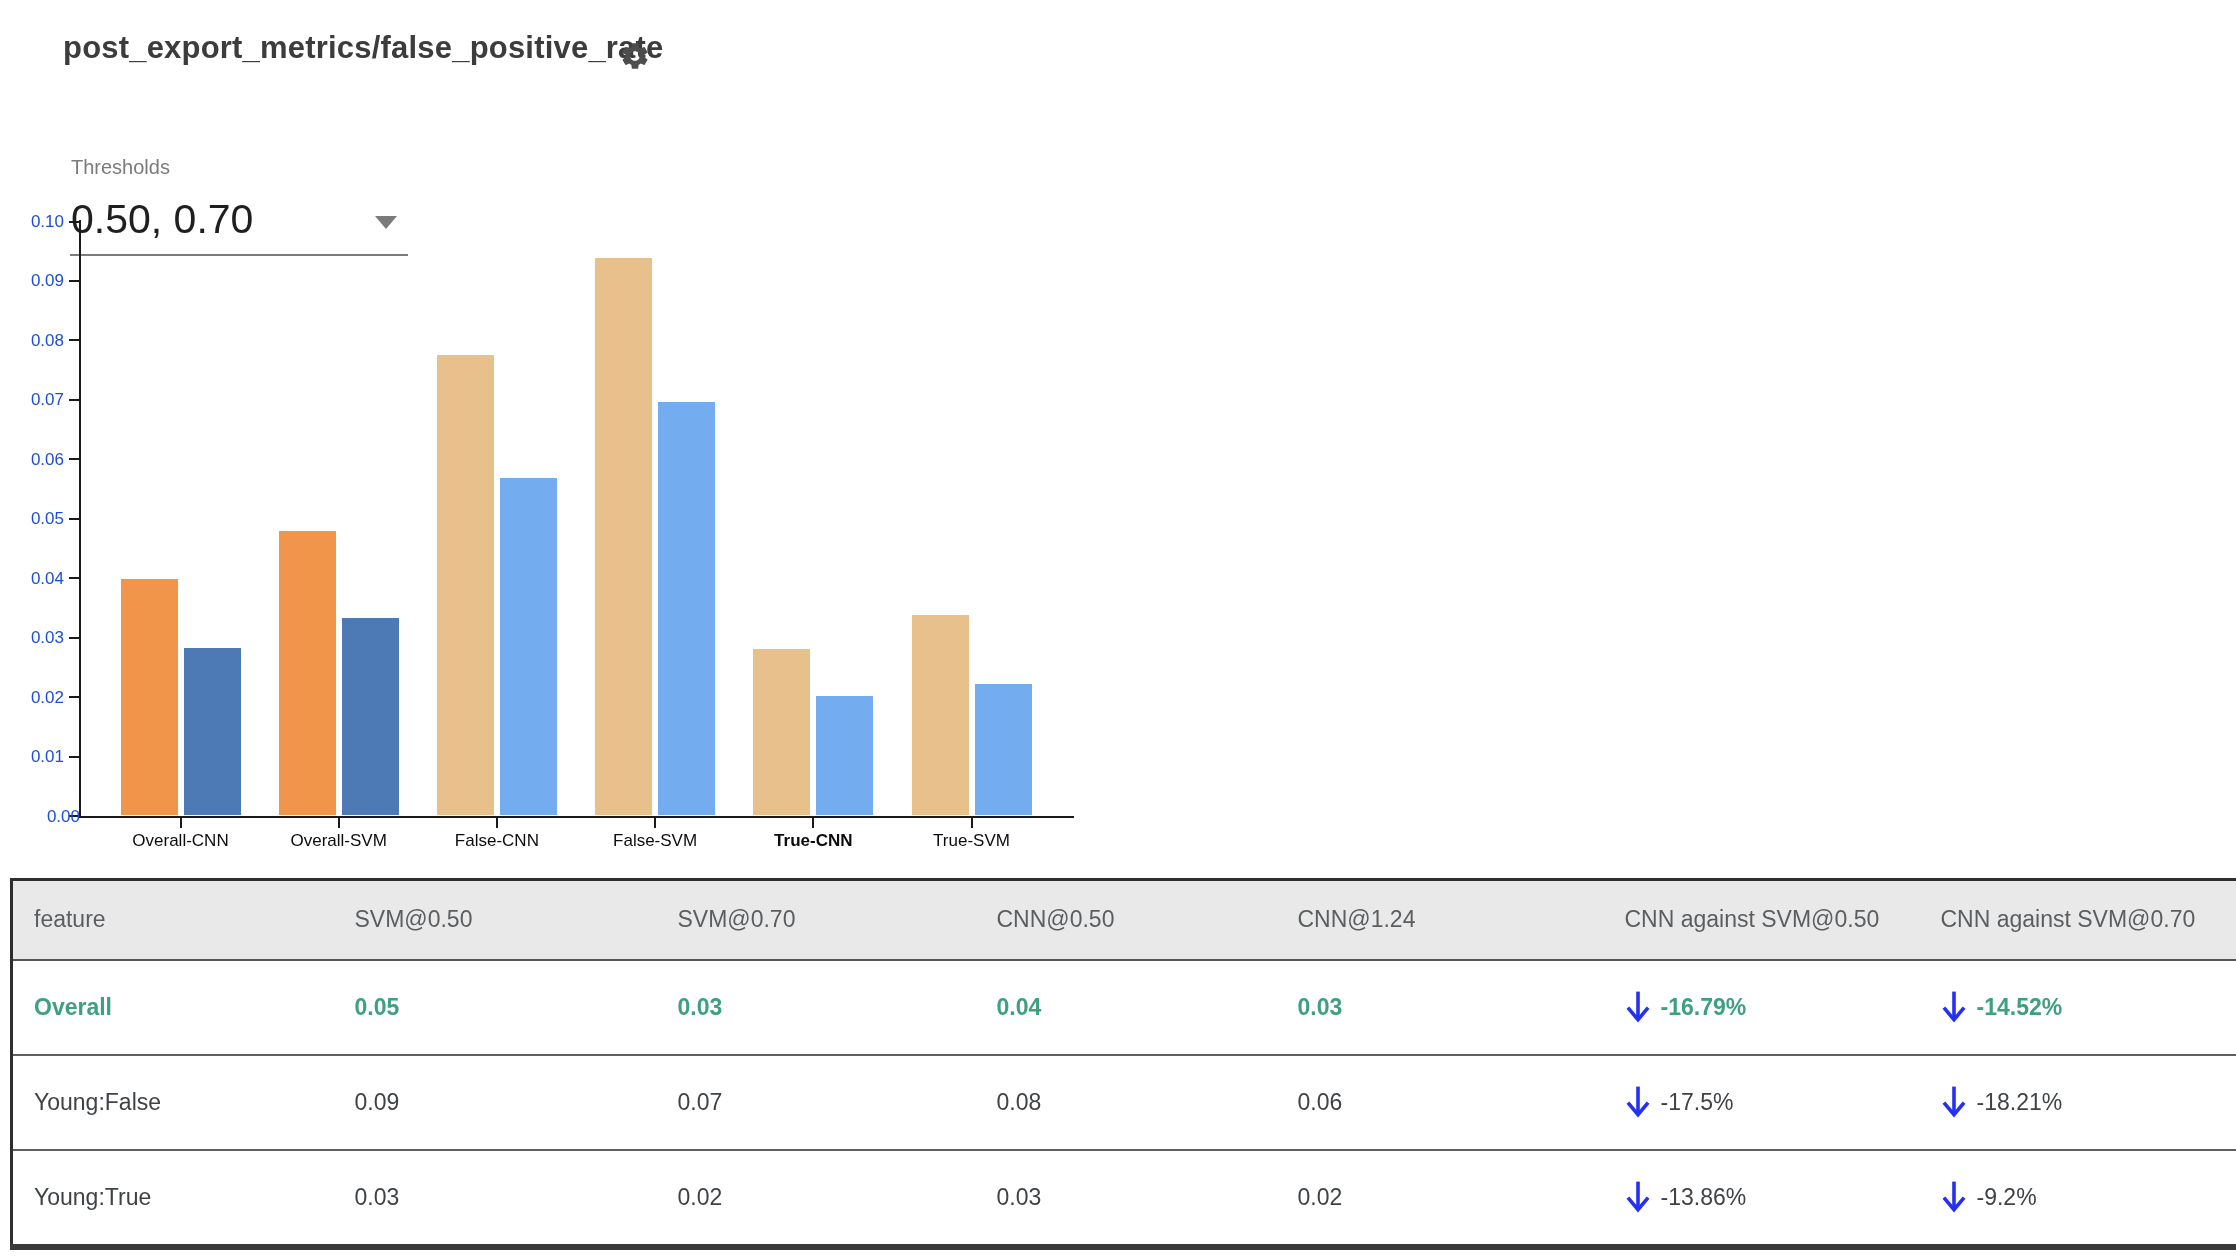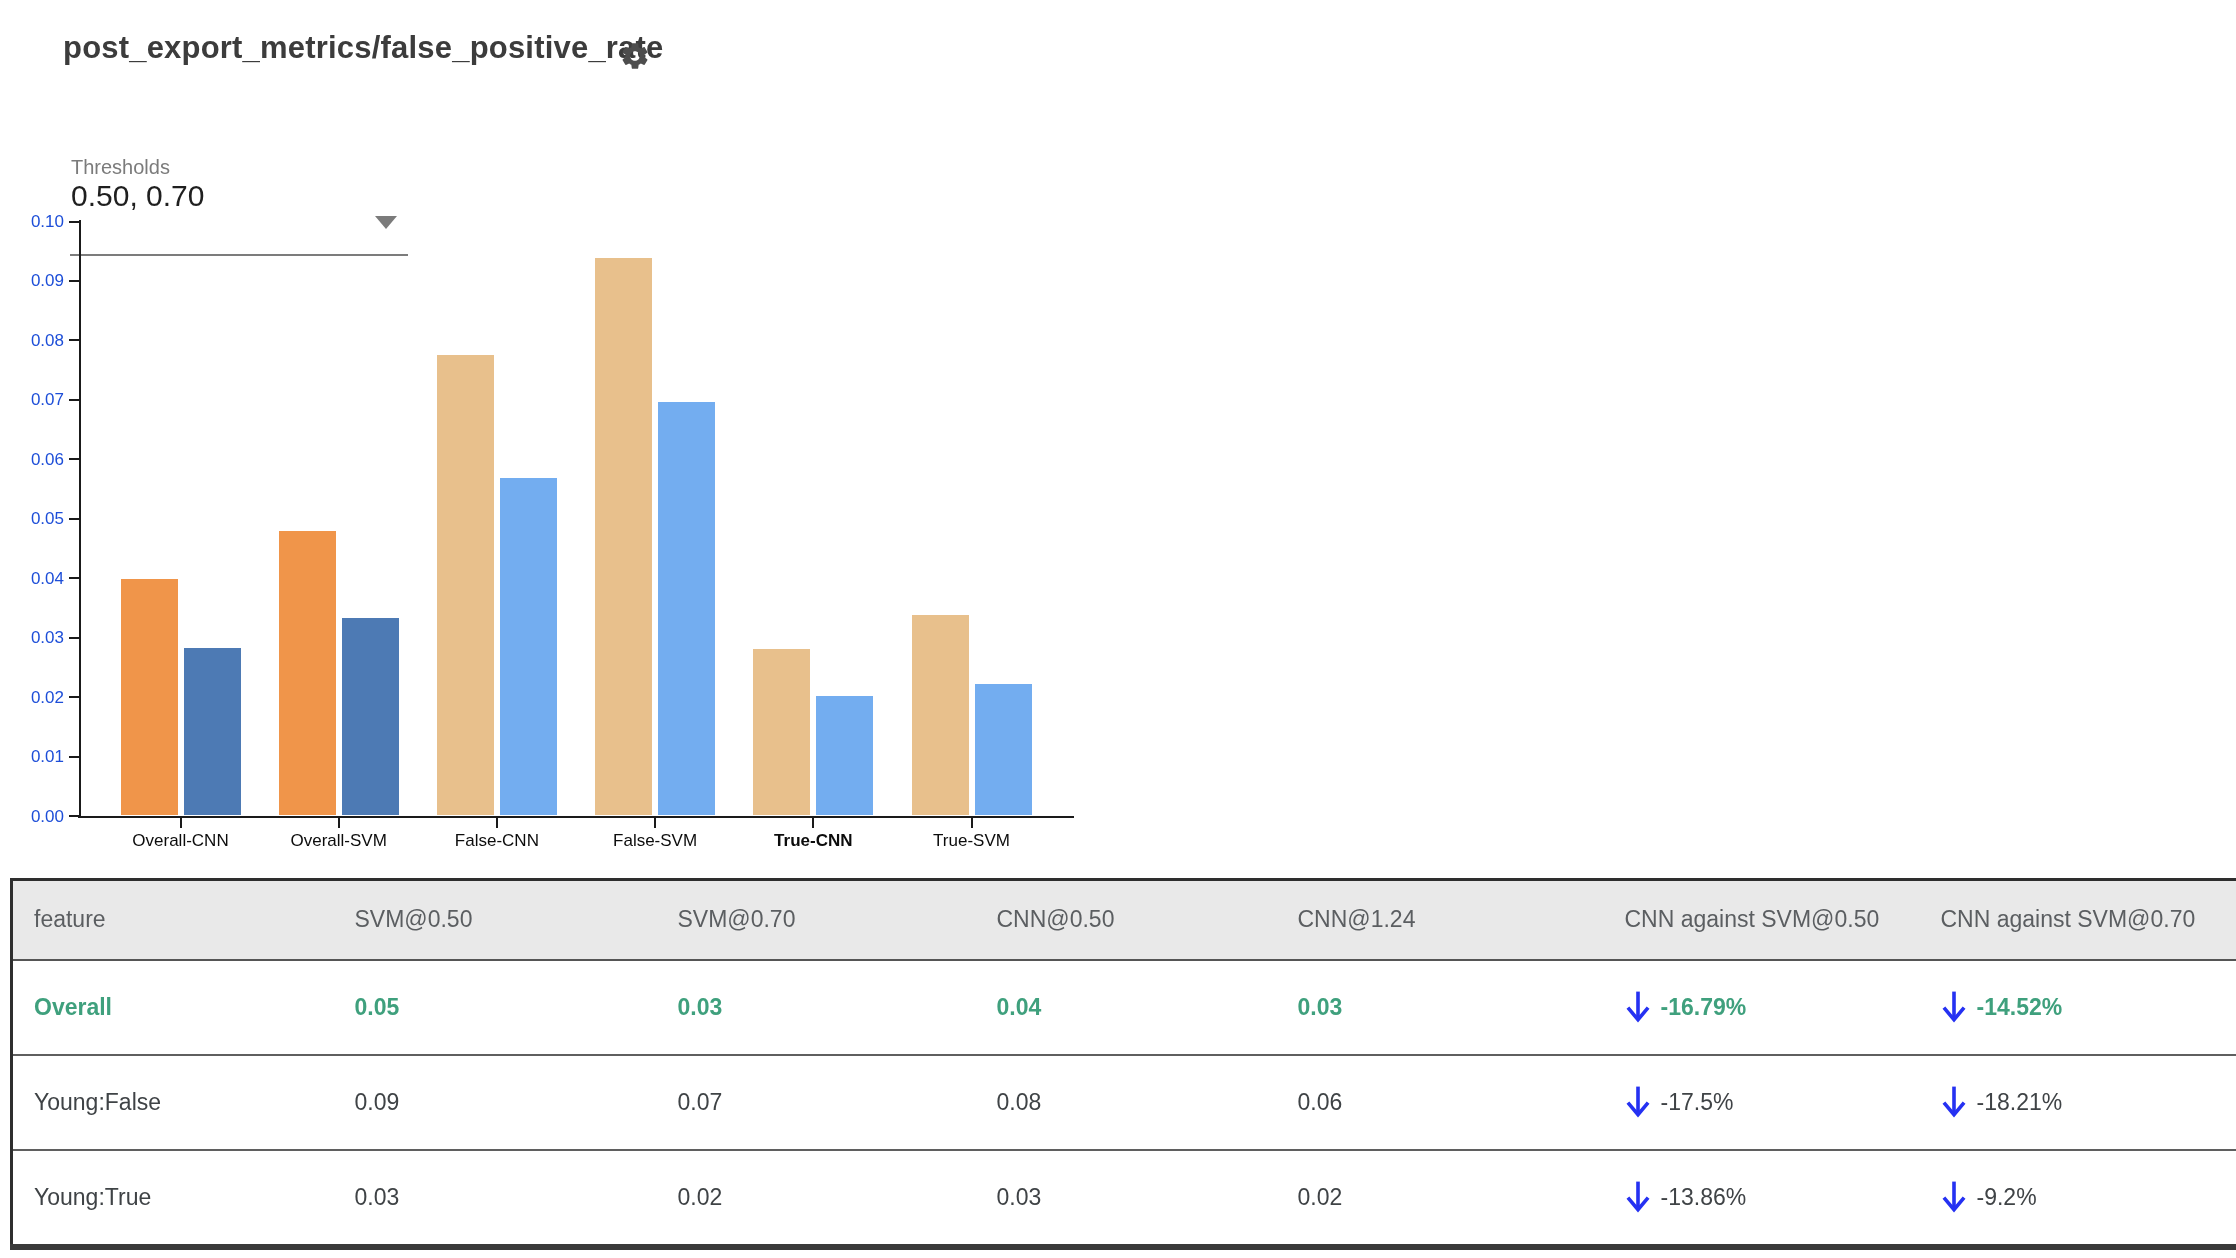--- a/index.html
+++ b/index.html
@@ -6,21 +6,21 @@
   body{width:2236px;height:1258px;overflow:hidden;font-family:"Liberation Sans","DejaVu Sans",sans-serif;}
   .app{position:relative;width:2236px;height:1258px;background:#fff;}
 
   
   .title{position:absolute;left:63px;top:30px;font-size:31px;font-weight:700;color:#3c3c3c;letter-spacing:.2px;white-space:nowrap;}
   .gear{position:absolute;left:619px;top:40px;width:32px;height:32px;cursor:pointer;}
   .gear svg{width:32px;height:32px;fill:#4d4d4d;}
 
   
   .th-label{position:absolute;left:71px;top:156px;font-size:20px;color:#7b7b7b;}
-  .th-value{position:absolute;left:71px;top:179px;font-size:30px;color:#1f1f1f;}
+  .th-value{position:absolute;left:71px;top:196px;font-size:41px;color:#1f1f1f;}
   .th-caret{position:absolute;left:375px;top:216px;width:0;height:0;border-left:11px solid transparent;border-right:11px solid transparent;border-top:13px solid #7b7b7b;}
   .th-underline{position:absolute;left:70px;top:254px;width:338px;height:2px;background:#7c7c7c;}
 
   
   #chart{position:absolute;left:0;top:0;width:2236px;height:880px;}
   .axis{position:absolute;background:#1a1a1a;}
   .ytick{position:absolute;width:10px;height:2px;background:#1a1a1a;}
   .ylabel{position:absolute;width:52px;text-align:right;font-size:17px;color:#1d4ed8;}
   .xtick{position:absolute;width:2px;height:10px;background:#1a1a1a;}
   .xlabel{position:absolute;width:170px;text-align:center;font-size:17px;color:#0c0c0c;}
@@ -55,21 +55,21 @@
 
   <div class="th-label">Thresholds</div>
   <div class="th-value">0.50, 0.70</div>
   <span class="th-caret"></span>
   <div class="th-underline"></div>
 
   <div id="chart">
       <div class="axis" style="left: 78.5px; top: 220px; width: 2.5px; height: 597.5px;"></div>
       <div class="axis" style="left: 78px; top: 815.5px; width: 996px; height: 2.5px;"></div>
       <div class="ytick" style="left: 69px; top: 815px;"></div>
-      <div class="ylabel" style="left: 12px; top: 806.5px;">0.00</div>
+      <div class="ylabel" style="left: 28px; top: 806.5px;">0.00</div>
       <div class="ytick" style="left: 69px; top: 755.55px;"></div>
       <div class="ylabel" style="left: 12px; top: 747.05px;">0.01</div>
       <div class="ytick" style="left: 69px; top: 696.1px;"></div>
       <div class="ylabel" style="left: 12px; top: 687.6px;">0.02</div>
       <div class="ytick" style="left: 69px; top: 636.65px;"></div>
       <div class="ylabel" style="left: 12px; top: 628.15px;">0.03</div>
       <div class="ytick" style="left: 69px; top: 577.2px;"></div>
       <div class="ylabel" style="left: 12px; top: 568.7px;">0.04</div>
       <div class="ytick" style="left: 69px; top: 517.75px;"></div>
       <div class="ylabel" style="left: 12px; top: 509.25px;">0.05</div>

